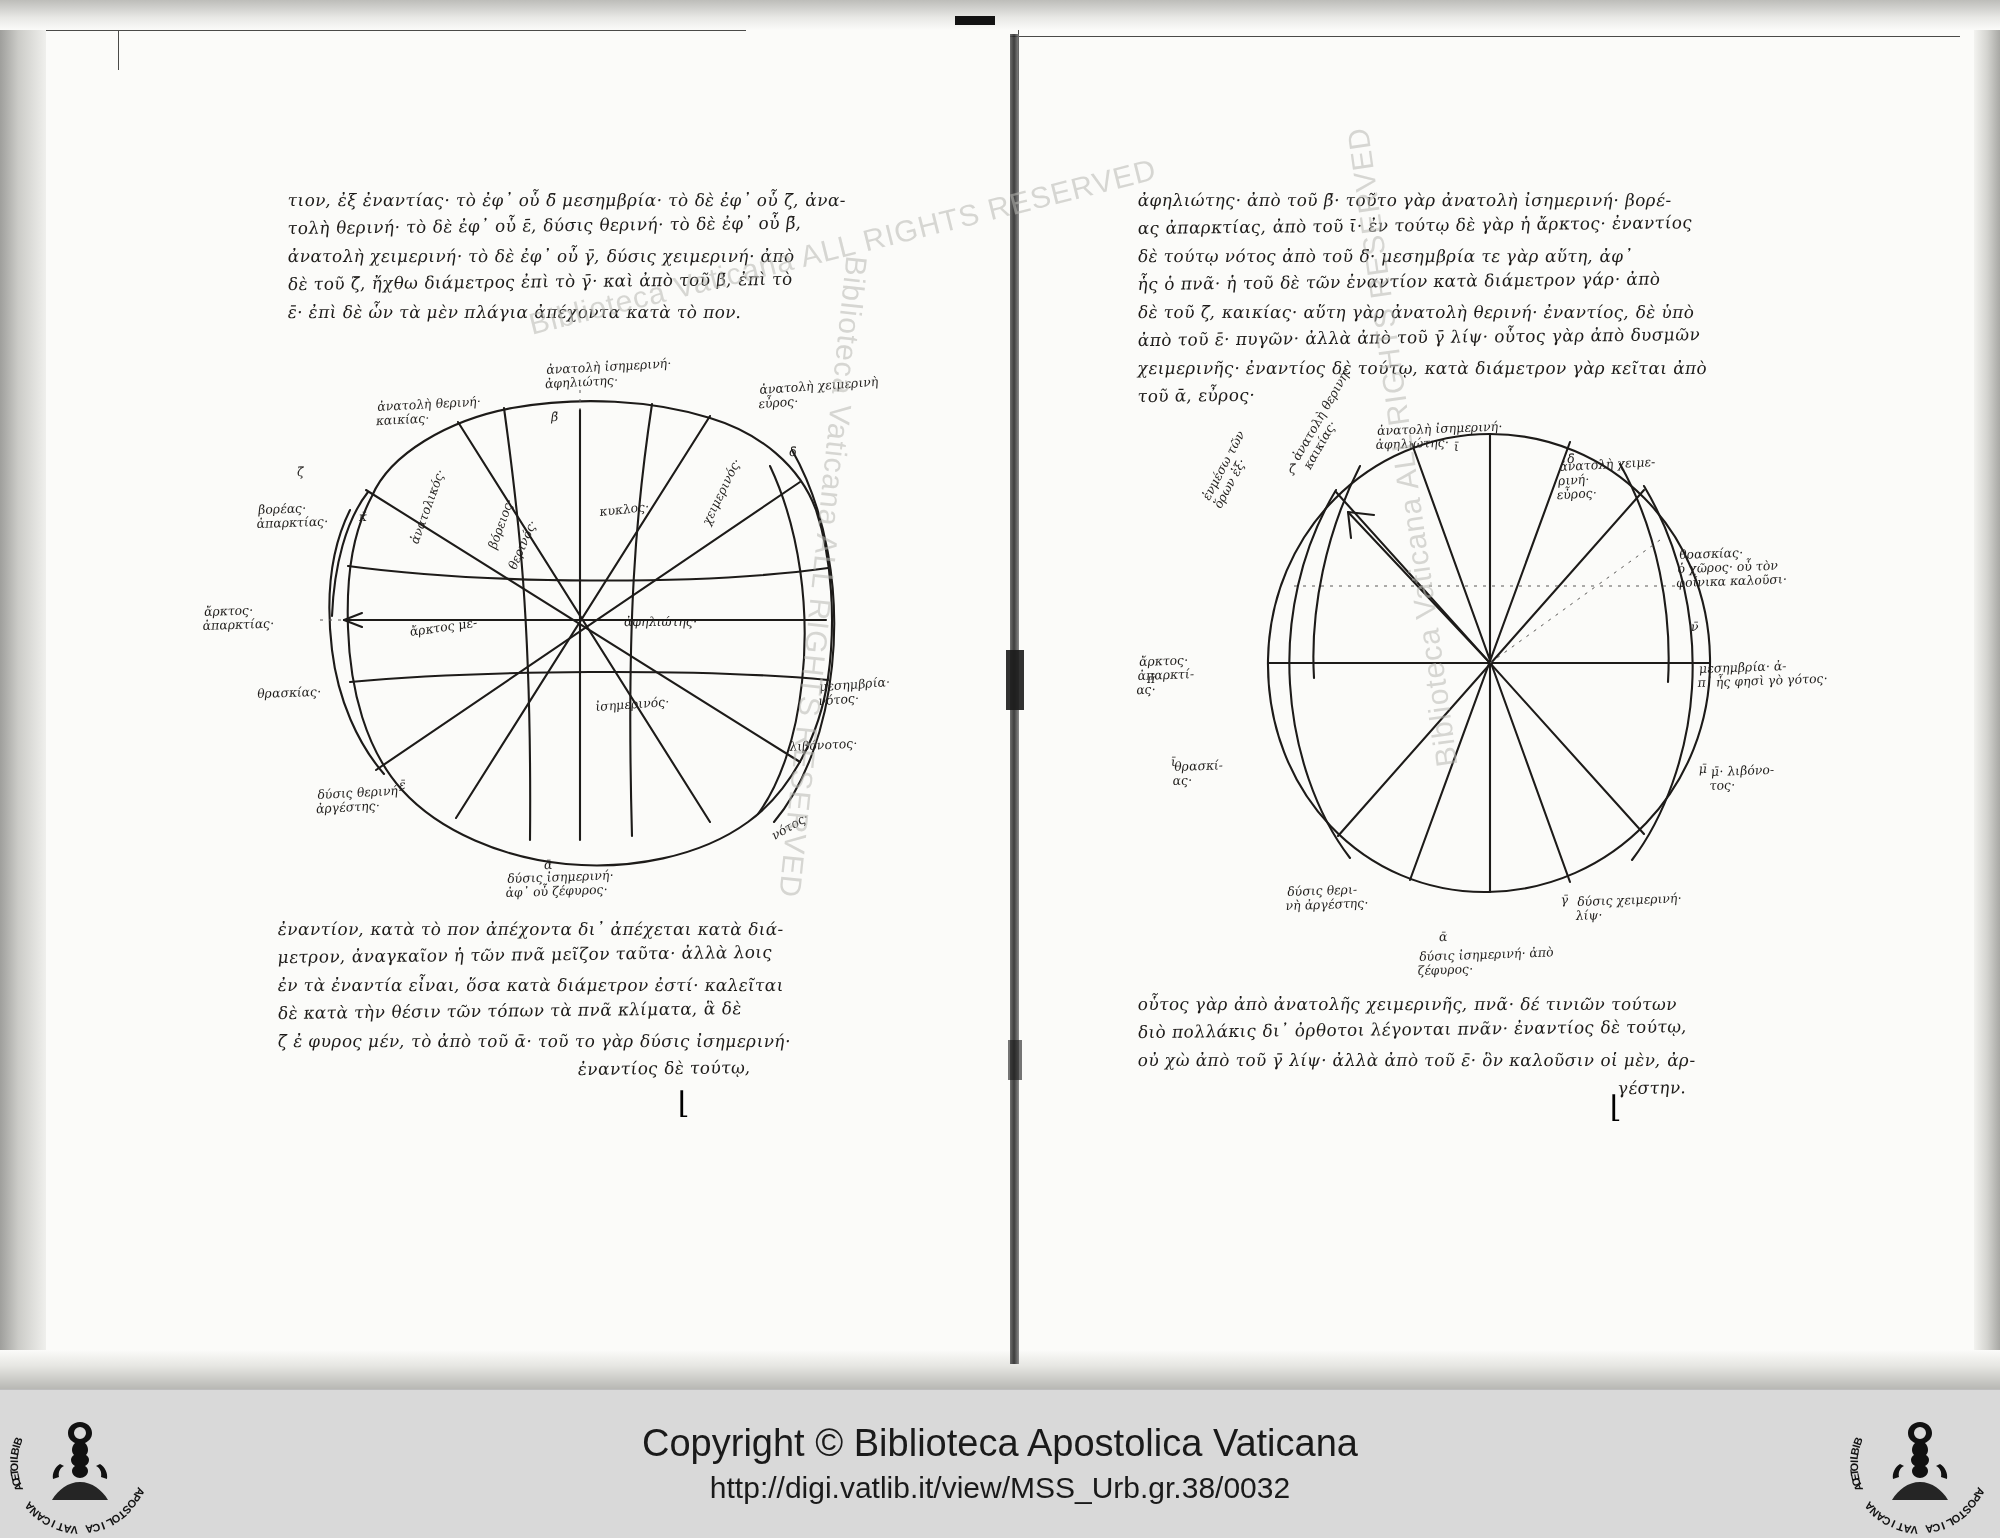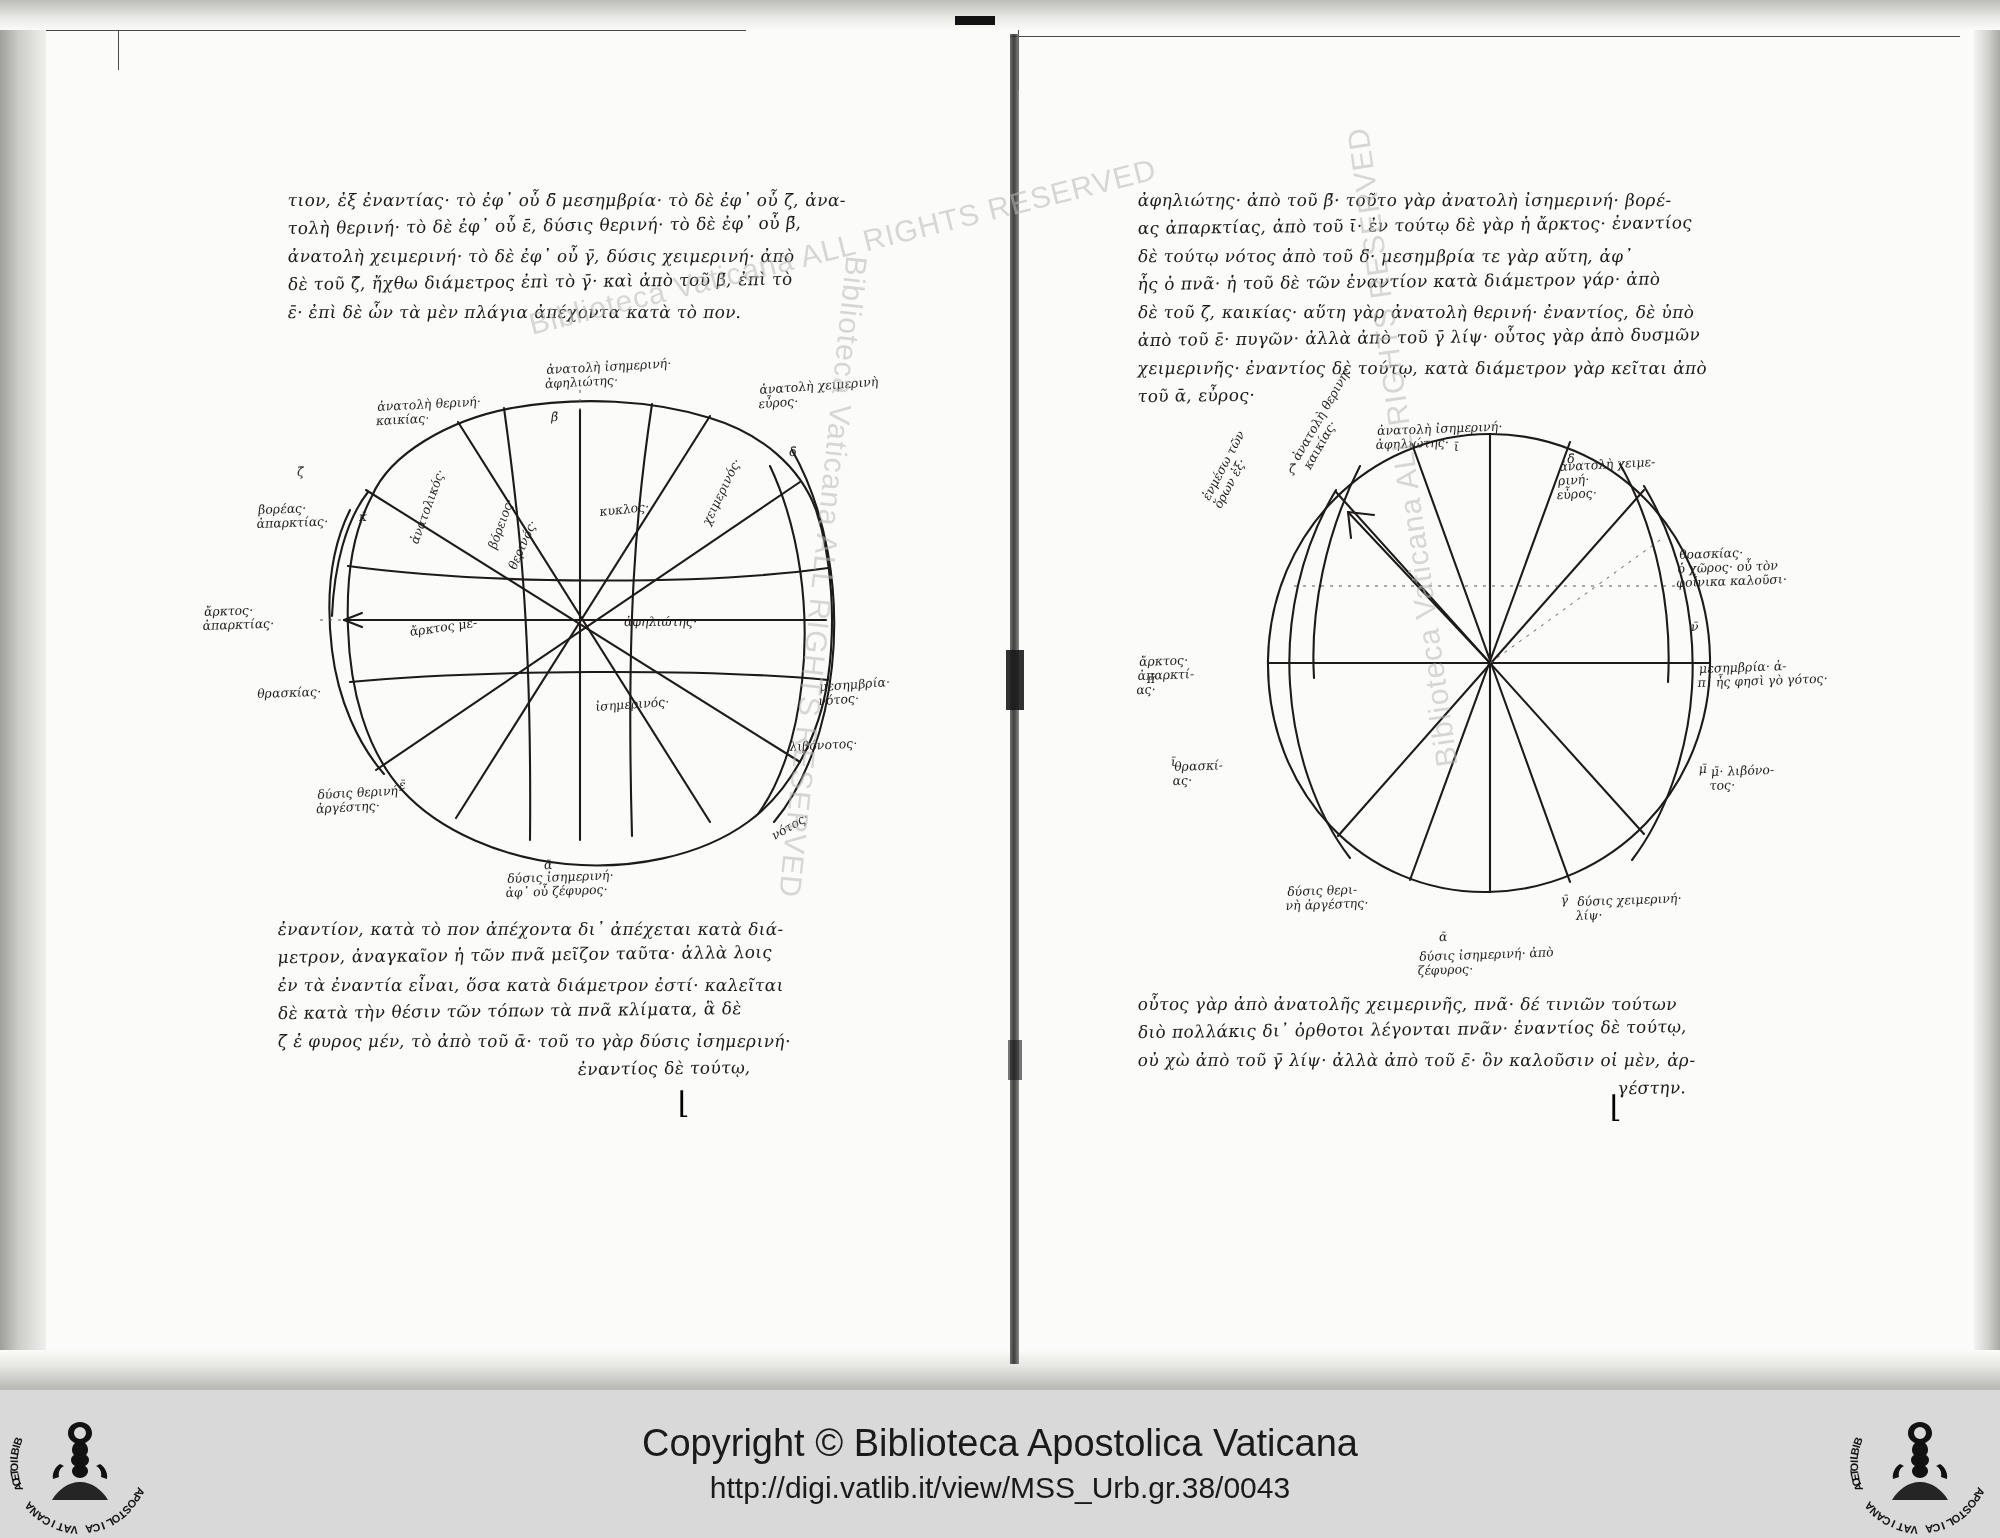--- a/index.html
+++ b/index.html
@@ -437,21 +437,21 @@
           <span class="arc-ch" style="left: 52.6885px; top: 134.084px; transform: translate(-50%, -50%) rotate(204.444deg);">I</span>
           <span class="arc-ch" style="left: 46.1722px; top: 130.672px; transform: translate(-50%, -50%) rotate(210.833deg);">C</span>
           <span class="arc-ch" style="left: 40.0761px; top: 126.555px; transform: translate(-50%, -50%) rotate(217.222deg);">A</span>
           <span class="arc-ch" style="left: 34.4758px; top: 121.787px; transform: translate(-50%, -50%) rotate(223.611deg);">N</span>
           <span class="arc-ch" style="left: 29.4411px; top: 116.424px; transform: translate(-50%, -50%) rotate(230deg);">A</span>
         </div>
     </div>
 
     <div class="footer-center">
       <div class="fc-1">Copyright © Biblioteca Apostolica Vaticana</div>
-      <div class="fc-2">http://digi.vatlib.it/view/MSS_Urb.gr.38/0043</div>
+      <div class="fc-2">http://digi.vatlib.it/view/MSS_Urb.gr.38/0032</div>
     </div>
 
     <div class="emblem">
       <div class="keys">
         <svg viewBox="0 0 72 86" width="72" height="86" aria-hidden="true">
           <g fill="#111">
             <path d="M36 2c-7 0-12 5-12 11 0 5 3 8 7 10-2 2-3 4-3 7 0 2 1 4 2 5-2 1-3 3-3 5 0 3 2 5 4 6-2 1-3 3-3 5 0 4 4 7 8 7s8-3 8-7c0-2-1-4-3-5 2-1 4-3 4-6 0-2-1-4-3-5 1-1 2-3 2-5 0-3-1-5-3-7 4-2 7-5 7-10 0-6-5-11-12-11zm0 5a6 6 0 110 12 6 6 0 010-12z"></path>
             <path d="M8 80c6-10 16-18 28-18s22 8 28 18z" opacity=".9"></path>
             <path d="M16 44c-5 3-8 9-7 15l6-2c-1-5 1-9 5-11zM56 44c5 3 8 9 7 15l-6-2c1-5-1-9-5-11z"></path>
           </g>

